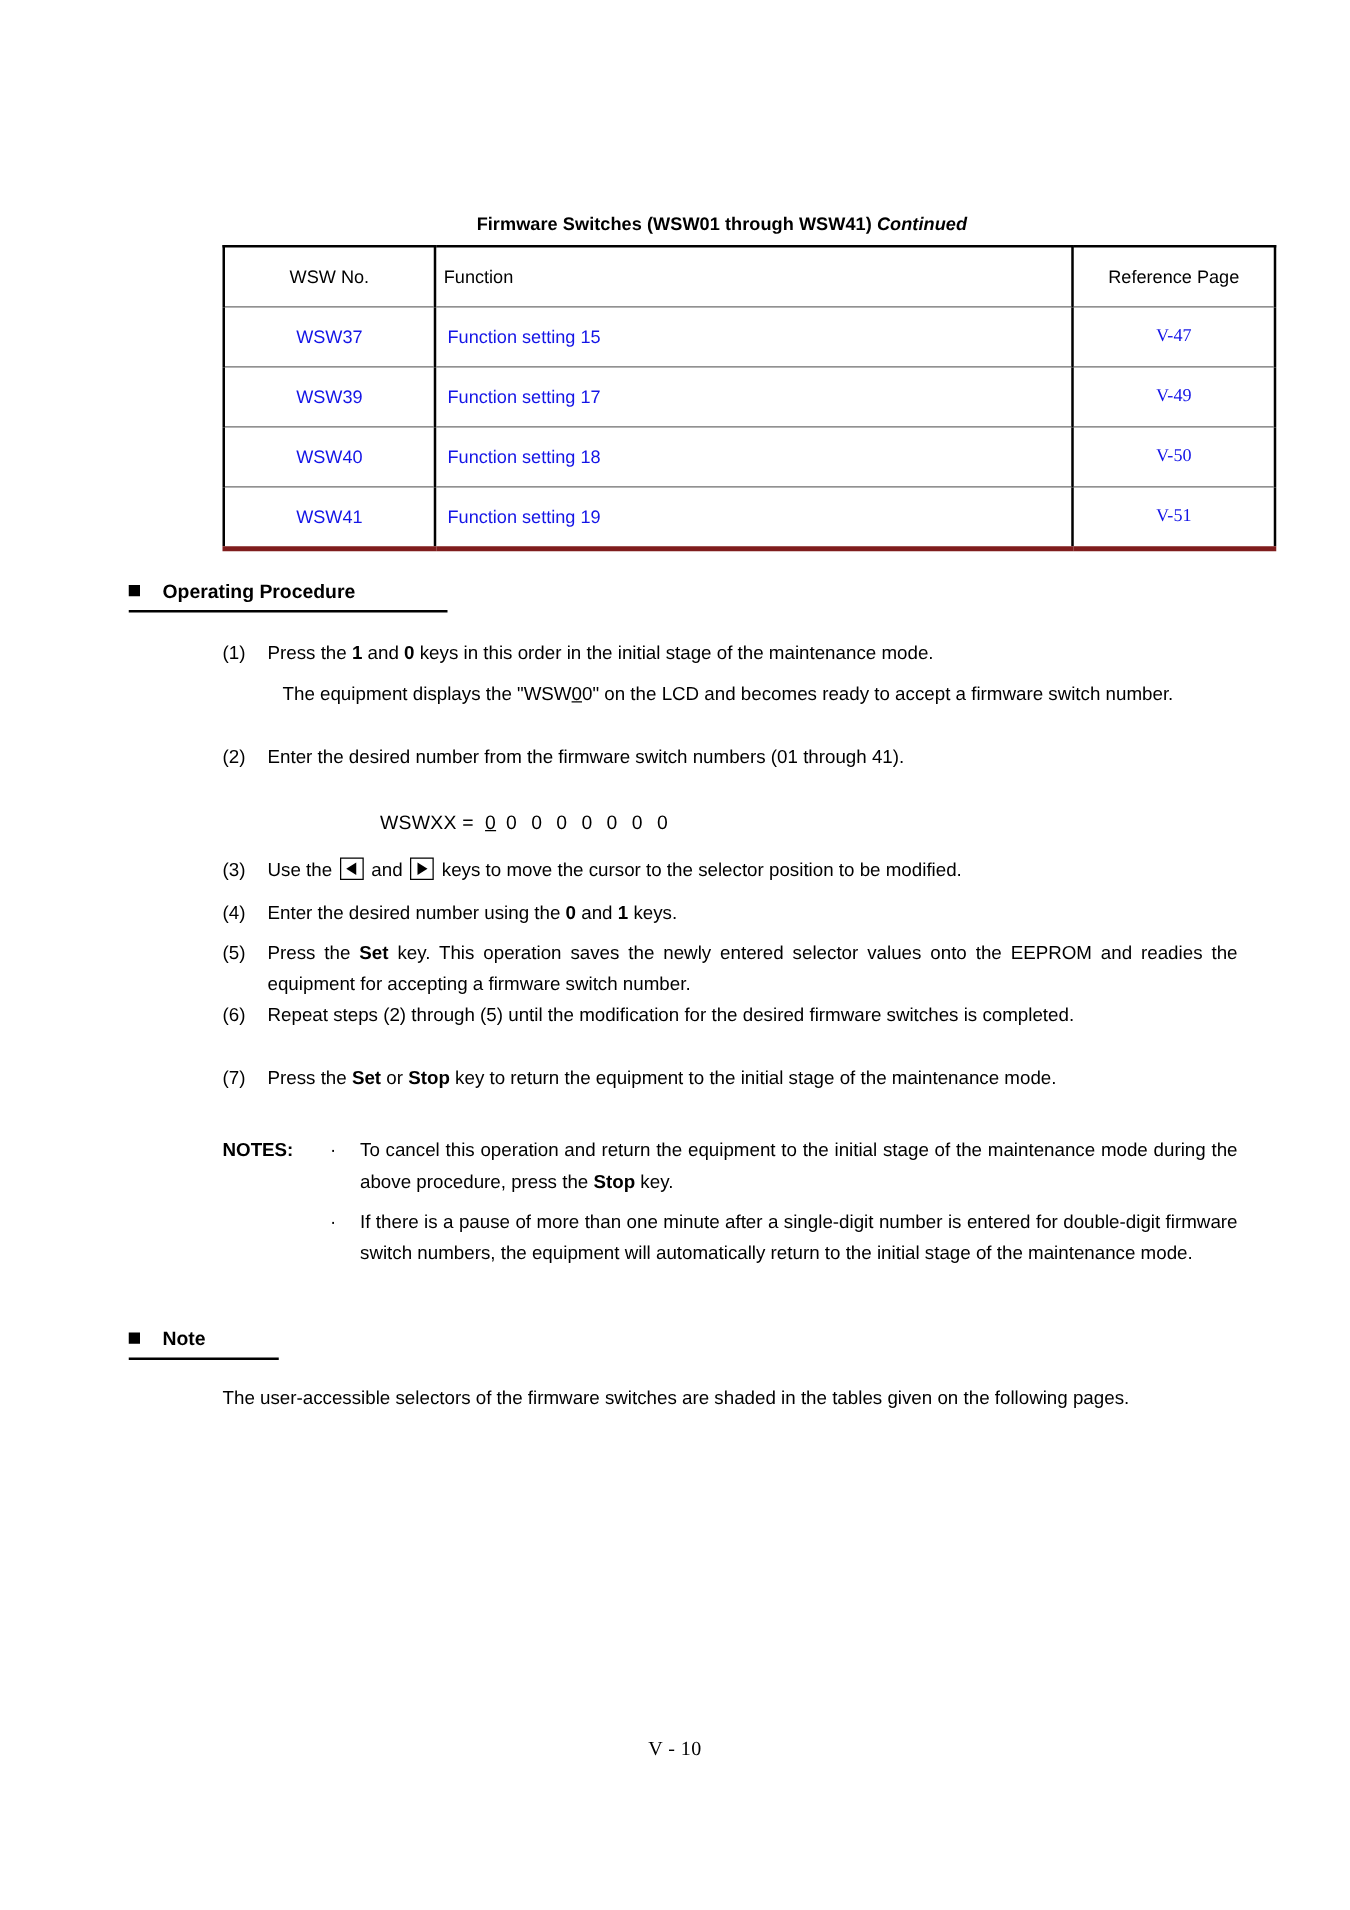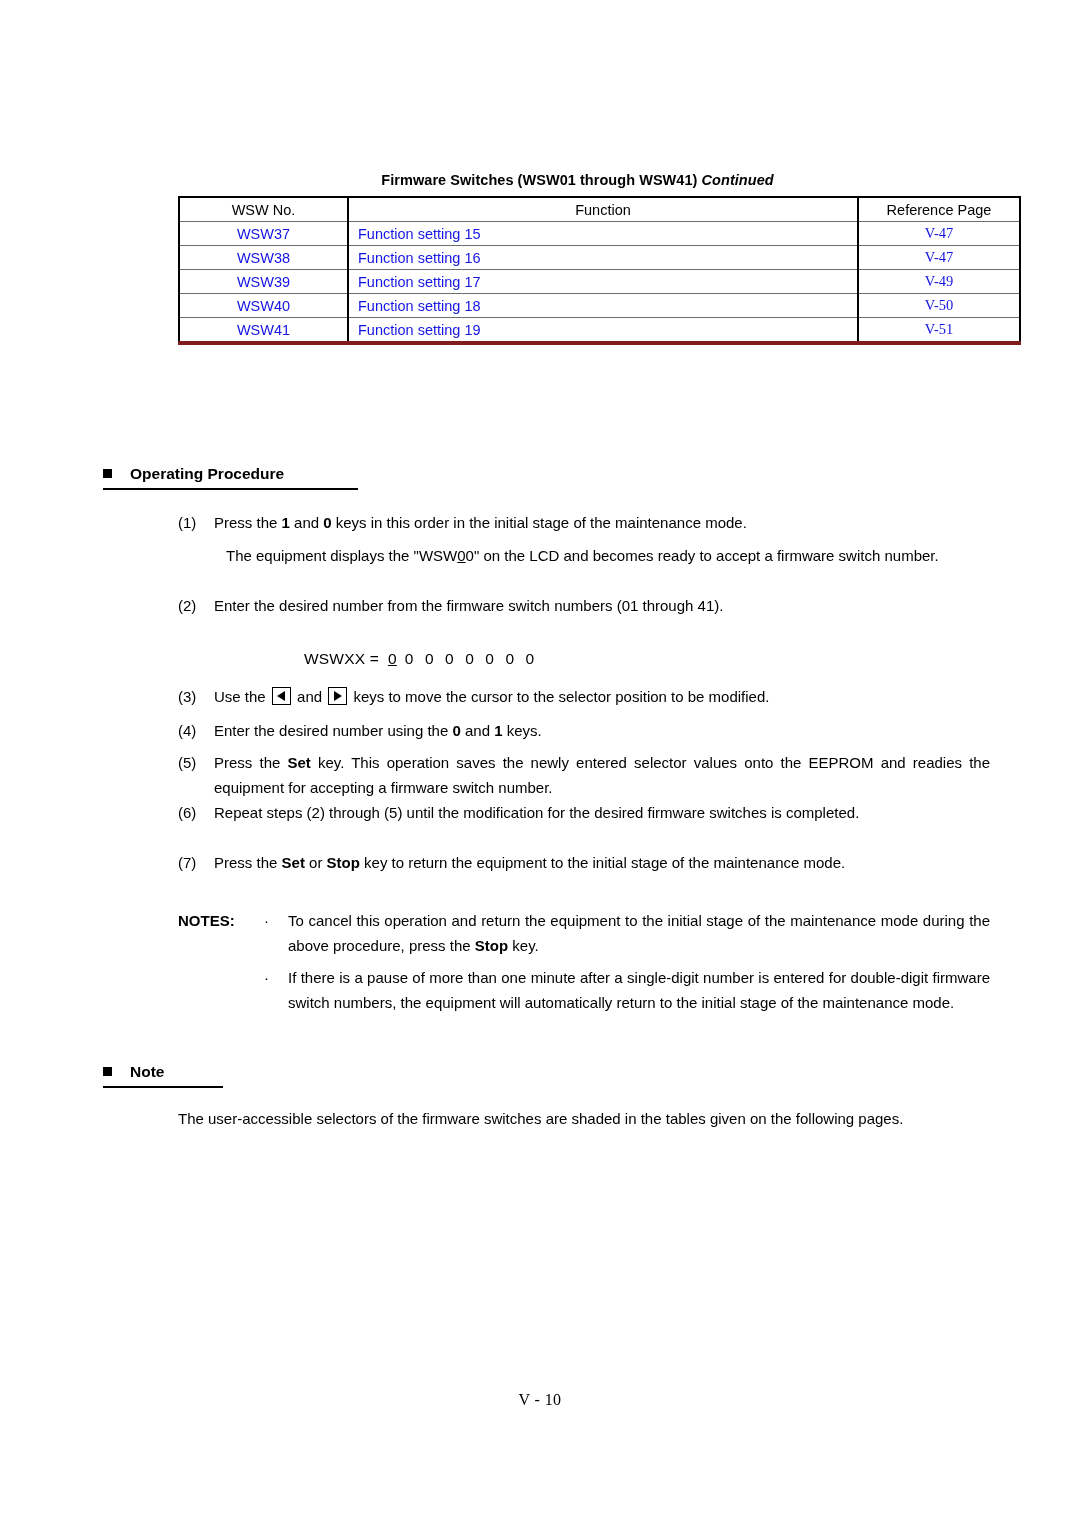--- a/index.html
+++ b/index.html
@@ -43,39 +43,39 @@
   .fw-table {
     position: absolute;
     left: 178px;
     top: 196px;
     width: 799px;
     border-collapse: collapse;
     table-layout: fixed;
   }
   .fw-table td {
     height: 23px;
-    padding: 0 6px;
+    padding: 12px 6px;
     font-size: 14.5px;
     vertical-align: middle;
     border-left: 2px solid #000;
     border-right: 2px solid #000;
     border-top: 1.4px solid #6d6d6d;
     border-bottom: 1.4px solid #6d6d6d;
   }
   .fw-table tr:first-child td {
     border-top: 2px solid #000;
   }
   .fw-table tr:last-child td {
     border-bottom: 4px solid #7f1d1d;
   }
   .fw-table tr:first-child td {
     color: #000;
   }
   .col-no    { width: 155px; text-align: center; }
-  .col-func  { width: 496px; text-align: center; }
+  .col-func  { width: 496px; }
   .col-ref   { width: 148px; text-align: center; }
 
   .fw-table tbody tr.data-row td.col-func {
     text-align: left;
     padding-left: 9px;
   }
   .fw-table tbody tr.data-row td {
     color: #1414e6;
   }
   .ref-cell {
@@ -257,25 +257,20 @@
         <td class="col-no">WSW No.</td>
         <td class="col-func">Function</td>
         <td class="col-ref">Reference Page</td>
       </tr>
       <tr class="data-row">
         <td class="col-no">WSW37</td>
         <td class="col-func">Function setting 15</td>
         <td class="col-ref ref-cell">V-47</td>
       </tr>
       <tr class="data-row">
-        <td class="col-no">WSW38</td>
-        <td class="col-func">Function setting 16</td>
-        <td class="col-ref ref-cell">V-47</td>
-      </tr>
-      <tr class="data-row">
         <td class="col-no">WSW39</td>
         <td class="col-func">Function setting 17</td>
         <td class="col-ref ref-cell">V-49</td>
       </tr>
       <tr class="data-row">
         <td class="col-no">WSW40</td>
         <td class="col-func">Function setting 18</td>
         <td class="col-ref ref-cell">V-50</td>
       </tr>
       <tr class="data-row">

